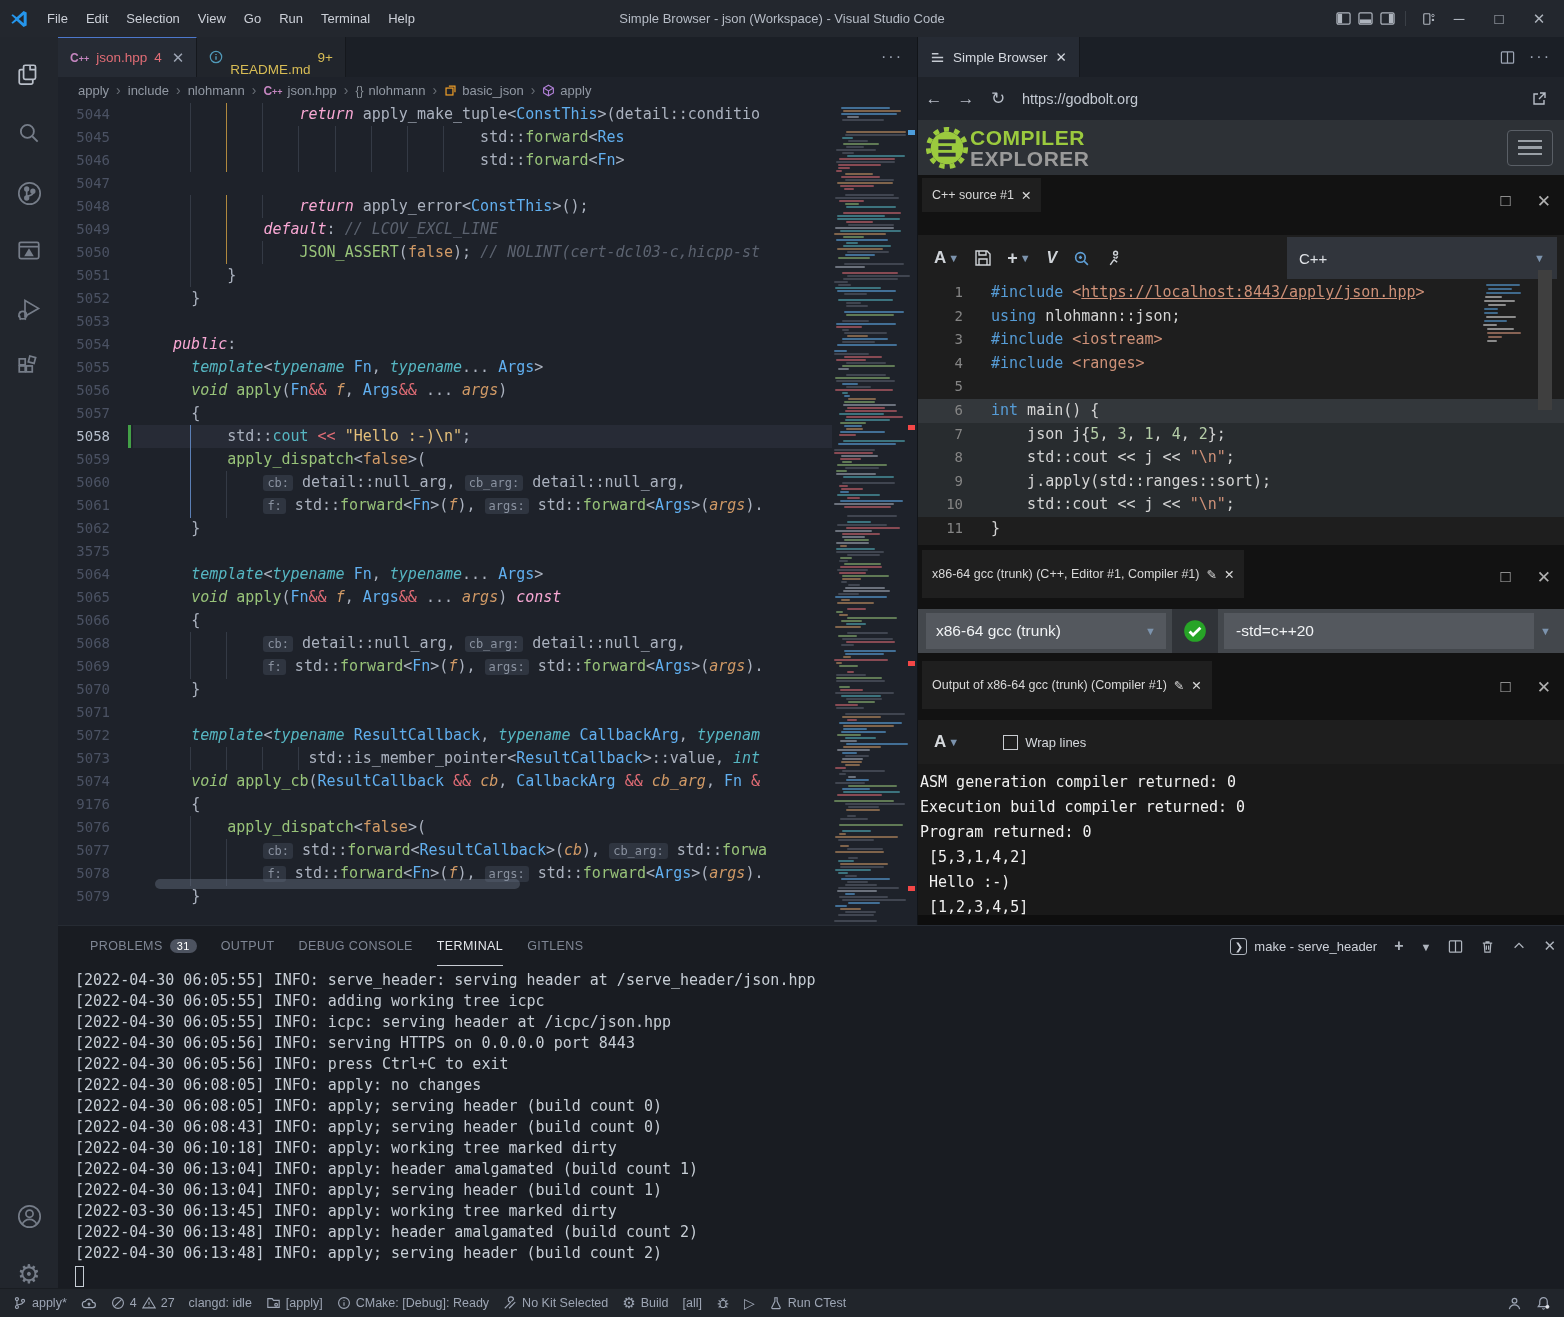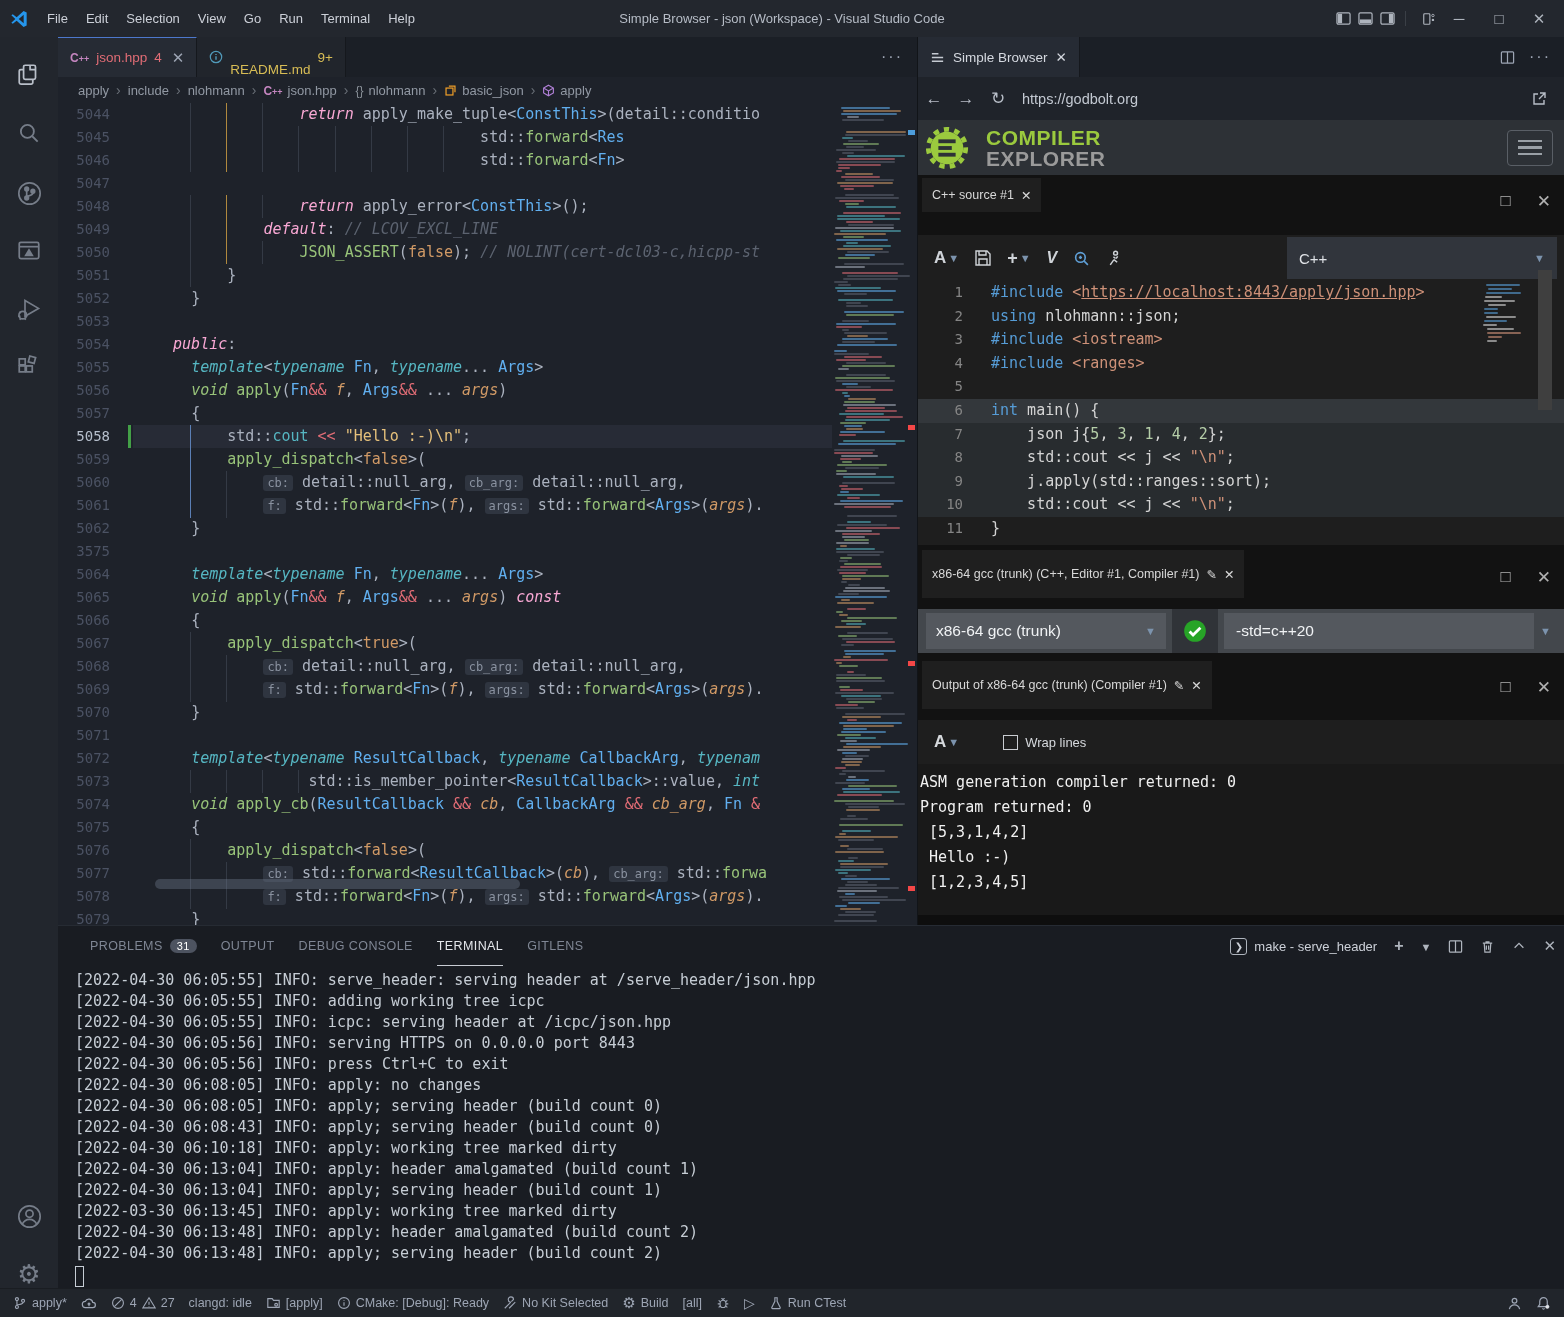--- a/index.html
+++ b/index.html
@@ -62,21 +62,21 @@
   .btab{height:40px;display:flex;align-items:center;gap:8px;padding:0 12px;background:#262b34;border-right:1px solid #15181d;color:#d5d9e0;font-size:13.5px;}
   .btab-actions{margin-left:auto;display:flex;align-items:center;gap:14px;color:#9da5b4;padding-right:14px;}
   .btoolbar{position:absolute;left:0;top:40px;width:647px;height:43px;background:#1f232a;display:flex;align-items:center;color:#b8bec8;}
   .nav-ic{width:32px;text-align:center;font-size:17px;}
   .url{margin-left:8px;color:#c3c9d2;font-size:14.5px;}
   .ext-ic{margin-left:auto;margin-right:18px;}
 
   
   .ce{position:absolute;left:0;top:83px;width:647px;height:805px;background:#131313;color:#ccc;}
   .ce-nav{position:absolute;left:0;top:0;width:647px;height:55px;background:#2d3136;display:flex;align-items:center;}
-  .ce-logotxt{margin-left:16px;font-weight:bold;font-size:21px;line-height:21px;letter-spacing:.5px;}
+  .ce-logotxt{margin-left:0;font-weight:bold;font-size:21px;line-height:21px;letter-spacing:.5px;}
   .ce-logotxt .l1{color:#9bca3e;}.ce-logotxt .l2{color:#9a9a9a;}
   .ce-burger{margin-left:auto;margin-right:12px;width:46px;height:36px;border:1px solid #5a5f66;border-radius:4px;
              display:flex;flex-direction:column;justify-content:center;gap:4px;align-items:center;}
   .ce-burger span{display:block;width:24px;height:2.5px;background:#9aa0a6;}
   .ce-phead{position:absolute;left:0;width:647px;background:#121212;}
   .ce-chip{position:absolute;left:4px;background:#1f1f1f;color:#d8d8d8;font-size:12.5px;display:flex;align-items:center;gap:7px;padding:0 10px;}
   .ce-winctl{position:absolute;display:flex;gap:26px;color:#b0b0b0;font-size:17px;}
   .ce-toolbar{position:absolute;left:0;top:115px;width:647px;height:46px;background:#1e1e1e;display:flex;align-items:center;color:#cfd3d8;}
   .ce-tb{margin-left:16px;display:flex;align-items:center;gap:2px;}
   .ce-sel{position:absolute;right:8px;top:2px;width:270px;height:42px;background:#31353c;display:flex;align-items:center;
@@ -315,29 +315,28 @@
         <div class="cline"><span class="ln">5057</span><span class="lc"><span>    <span class="tk-p">{</span></span></span></div>
         <div class="cline cur"><div class="curbg"></div><span class="ln">5058</span><div class="gitadd"></div><span class="lc"><i class="guide" style="left: calc(4ch - 1px); background: rgb(91, 127, 181);"></i><span>        <span class="tk-p">std::</span><span class="tk-m">cout</span><span class="tk-p"> </span><span class="tk-o">&lt;&lt;</span><span class="tk-p"> </span><span class="tk-s">"Hello :-)\n"</span><span class="tk-p">;</span></span></span></div>
         <div class="cline"><span class="ln">5059</span><span class="lc"><i class="guide" style="left: calc(4ch - 1px); background: rgb(91, 127, 181);"></i><span>        <span class="tk-f">apply_dispatch</span><span class="tk-p">&lt;</span><span class="tk-n">false</span><span class="tk-p">&gt;(</span></span></span></div>
         <div class="cline"><span class="ln">5060</span><span class="lc"><i class="guide" style="left: calc(4ch - 1px); background: rgb(91, 127, 181);"></i><i class="guide" style="left: calc(8ch - 1px);"></i><span>            <span class="tk-h">cb:</span><span class="tk-p"> detail::null_arg, </span><span class="tk-h">cb_arg:</span><span class="tk-p"> detail::null_arg,</span></span></span></div>
         <div class="cline"><span class="ln">5061</span><span class="lc"><i class="guide" style="left: calc(4ch - 1px); background: rgb(91, 127, 181);"></i><i class="guide" style="left: calc(8ch - 1px);"></i><span>            <span class="tk-h">f:</span><span class="tk-p"> std::</span><span class="tk-f">forward</span><span class="tk-p">&lt;</span><span class="tk-t">Fn</span><span class="tk-p">&gt;(</span><span class="tk-a">f</span><span class="tk-p">), </span><span class="tk-h">args:</span><span class="tk-p"> std::</span><span class="tk-f">forward</span><span class="tk-p">&lt;</span><span class="tk-t">Args</span><span class="tk-p">&gt;(</span><span class="tk-a">args</span><span class="tk-p">).</span></span></span></div>
         <div class="cline"><span class="ln">5062</span><span class="lc"><span>    <span class="tk-p">}</span></span></span></div>
         <div class="cline"><span class="ln">3575</span><span class="lc"><span></span></span></div>
         <div class="cline"><span class="ln">5064</span><span class="lc"><span>    <span class="tk-c">template</span><span class="tk-p">&lt;</span><span class="tk-c">typename</span><span class="tk-p"> </span><span class="tk-t">Fn</span><span class="tk-p">, </span><span class="tk-c">typename</span><span class="tk-p">... </span><span class="tk-t">Args</span><span class="tk-p">&gt;</span></span></span></div>
         <div class="cline"><span class="ln">5065</span><span class="lc"><span>    <span class="tk-vi">void</span><span class="tk-p"> </span><span class="tk-f">apply</span><span class="tk-p">(</span><span class="tk-t">Fn</span><span class="tk-o">&amp;&amp;</span><span class="tk-p"> </span><span class="tk-a">f</span><span class="tk-p">, </span><span class="tk-t">Args</span><span class="tk-o">&amp;&amp;</span><span class="tk-p"> ... </span><span class="tk-a">args</span><span class="tk-p">) </span><span class="tk-k">const</span></span></span></div>
         <div class="cline"><span class="ln">5066</span><span class="lc"><span>    <span class="tk-p">{</span></span></span></div>
-        <div class="cline"><span class="ln">5067</span><span class="lc"><i class="guide" style="left: calc(4ch - 1px);"></i><span>        <span class="tk-f">apply_dispatch</span><span class="tk-p">&lt;</span><span class="tk-n">true</span><span class="tk-p">&gt;(</span></span></span></div>
         <div class="cline"><span class="ln">5068</span><span class="lc"><i class="guide" style="left: calc(4ch - 1px);"></i><i class="guide" style="left: calc(8ch - 1px);"></i><span>            <span class="tk-h">cb:</span><span class="tk-p"> detail::null_arg, </span><span class="tk-h">cb_arg:</span><span class="tk-p"> detail::null_arg,</span></span></span></div>
         <div class="cline"><span class="ln">5069</span><span class="lc"><i class="guide" style="left: calc(4ch - 1px);"></i><i class="guide" style="left: calc(8ch - 1px);"></i><span>            <span class="tk-h">f:</span><span class="tk-p"> std::</span><span class="tk-f">forward</span><span class="tk-p">&lt;</span><span class="tk-t">Fn</span><span class="tk-p">&gt;(</span><span class="tk-a">f</span><span class="tk-p">), </span><span class="tk-h">args:</span><span class="tk-p"> std::</span><span class="tk-f">forward</span><span class="tk-p">&lt;</span><span class="tk-t">Args</span><span class="tk-p">&gt;(</span><span class="tk-a">args</span><span class="tk-p">).</span></span></span></div>
         <div class="cline"><span class="ln">5070</span><span class="lc"><span>    <span class="tk-p">}</span></span></span></div>
         <div class="cline"><span class="ln">5071</span><span class="lc"><span></span></span></div>
         <div class="cline"><span class="ln">5072</span><span class="lc"><span>    <span class="tk-c">template</span><span class="tk-p">&lt;</span><span class="tk-c">typename</span><span class="tk-p"> </span><span class="tk-t">ResultCallback</span><span class="tk-p">, </span><span class="tk-c">typename</span><span class="tk-p"> </span><span class="tk-t">CallbackArg</span><span class="tk-p">, </span><span class="tk-c">typenam</span></span></span></div>
         <div class="cline"><span class="ln">5073</span><span class="lc"><i class="guide" style="left: calc(4ch - 1px);"></i><i class="guide" style="left: calc(8ch - 1px);"></i><i class="guide" style="left: calc(12ch - 1px);"></i><i class="guide" style="left: calc(16ch - 1px);"></i><span>                 <span class="tk-p">std::is_member_pointer&lt;</span><span class="tk-t">ResultCallback</span><span class="tk-p">&gt;::value, </span><span class="tk-c">int</span></span></span></div>
         <div class="cline"><span class="ln">5074</span><span class="lc"><span>    <span class="tk-vi">void</span><span class="tk-p"> </span><span class="tk-f">apply_cb</span><span class="tk-p">(</span><span class="tk-t">ResultCallback</span><span class="tk-p"> </span><span class="tk-o">&amp;&amp;</span><span class="tk-p"> </span><span class="tk-a">cb</span><span class="tk-p">, </span><span class="tk-t">CallbackArg</span><span class="tk-p"> </span><span class="tk-o">&amp;&amp;</span><span class="tk-p"> </span><span class="tk-a">cb_arg</span><span class="tk-p">, </span><span class="tk-t">Fn</span><span class="tk-p"> </span><span class="tk-o">&amp;</span></span></span></div>
-        <div class="cline"><span class="ln">5075</span><span class="lc"><span>    <span class="tk-p">{</span></span></span></div>
+        <div class="cline"><span class="ln">9176</span><span class="lc"><span>    <span class="tk-p">{</span></span></span></div>
         <div class="cline"><span class="ln">5076</span><span class="lc"><i class="guide" style="left: calc(4ch - 1px);"></i><span>        <span class="tk-f">apply_dispatch</span><span class="tk-p">&lt;</span><span class="tk-n">false</span><span class="tk-p">&gt;(</span></span></span></div>
         <div class="cline"><span class="ln">5077</span><span class="lc"><i class="guide" style="left: calc(4ch - 1px);"></i><i class="guide" style="left: calc(8ch - 1px);"></i><span>            <span class="tk-h">cb:</span><span class="tk-p"> std::</span><span class="tk-f">forward</span><span class="tk-p">&lt;</span><span class="tk-t">ResultCallback</span><span class="tk-p">&gt;(</span><span class="tk-a">cb</span><span class="tk-p">), </span><span class="tk-h">cb_arg:</span><span class="tk-p"> std::</span><span class="tk-f">forwa</span></span></span></div>
         <div class="cline"><span class="ln">5078</span><span class="lc"><i class="guide" style="left: calc(4ch - 1px);"></i><i class="guide" style="left: calc(8ch - 1px);"></i><span>            <span class="tk-h">f:</span><span class="tk-p"> std::</span><span class="tk-f">forward</span><span class="tk-p">&lt;</span><span class="tk-t">Fn</span><span class="tk-p">&gt;(</span><span class="tk-a">f</span><span class="tk-p">), </span><span class="tk-h">args:</span><span class="tk-p"> std::</span><span class="tk-f">forward</span><span class="tk-p">&lt;</span><span class="tk-t">Args</span><span class="tk-p">&gt;(</span><span class="tk-a">args</span><span class="tk-p">).</span></span></span></div>
         <div class="cline"><span class="ln">5079</span><span class="lc"><span>    <span class="tk-p">}</span></span></span></div>
       </div>
     <div class="minimap" id="minimap">
         <i class="mstripe" style="top: 4px; left: 8.94676px; width: 48.9563px; background: rgb(97, 175, 239); opacity: 0.55;"></i>
         <i class="mstripe" style="top: 7px; left: 10.8443px; width: 58.2458px; background: rgb(209, 154, 102); opacity: 0.55;"></i>
         <i class="mstripe" style="top: 10px; left: 8.84016px; width: 56.5541px; background: rgb(97, 175, 239); opacity: 0.55;"></i>
         <i class="mstripe" style="top: 13px; left: 15.3212px; width: 11.3695px; background: rgb(171, 178, 191); opacity: 0.55;"></i>
@@ -763,20 +762,21 @@
 
       <div class="ce-wrap">
         <b style="margin-left:16px;font-size:17px">A</b>
           <span class="caret" style="margin-left:2px">▼</span>
         <span class="cbox"></span>
         <span>Wrap lines</span>
       </div>
 
       <div class="ce-out" id="ceout">
           <div>ASM generation compiler returned: 0</div>
+          <div>Execution build compiler returned: 0</div>
           <div>Program returned: 0</div>
           <div> [5,3,1,4,2]</div>
           <div> Hello :-)</div>
           <div> [1,2,3,4,5]</div>
         </div>
       <div class="ce-bottom"></div>
     </div>
   </div>
 
   <div class="abs panel">

